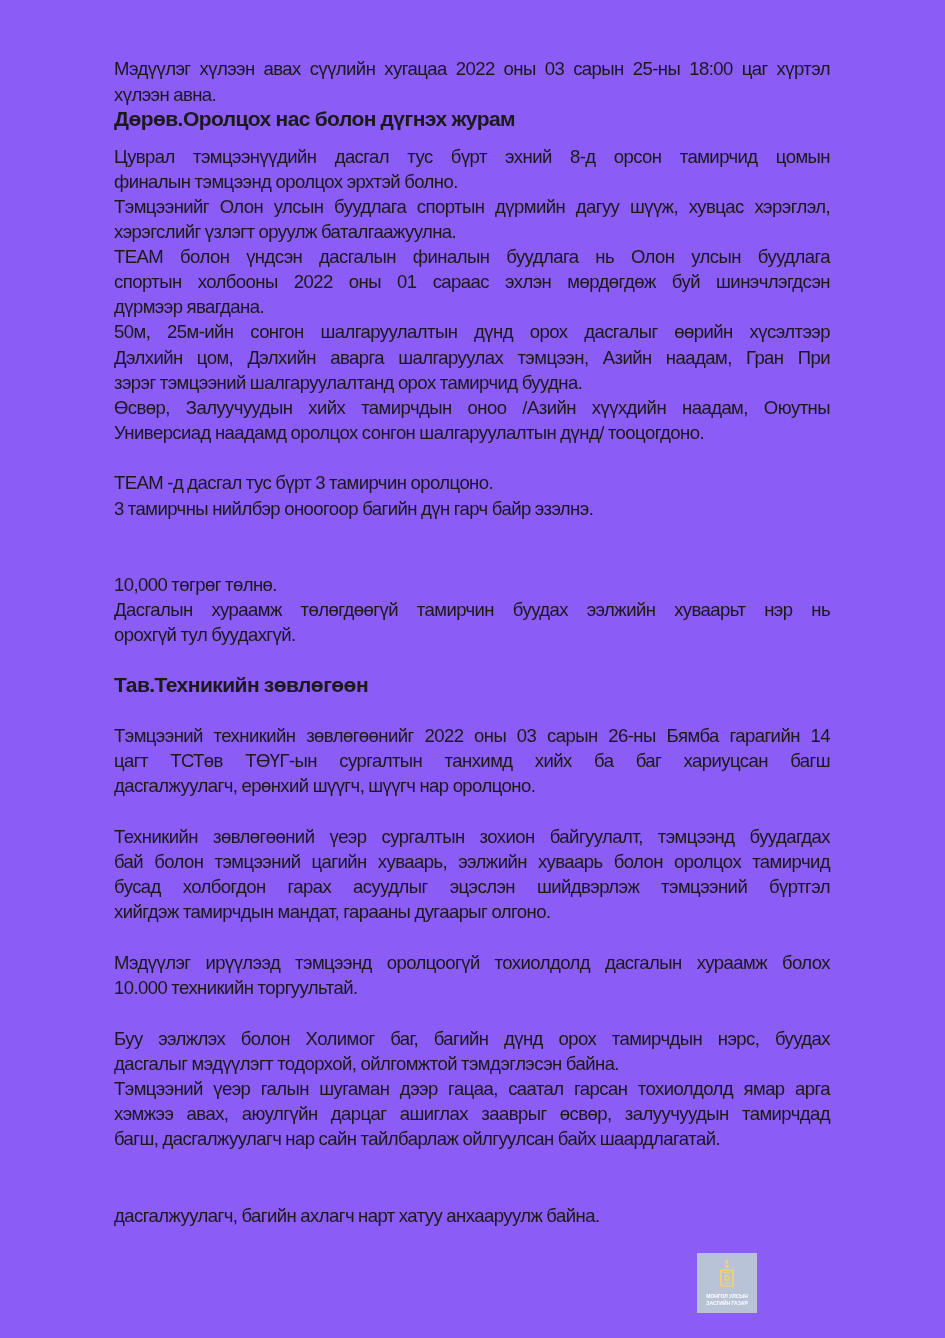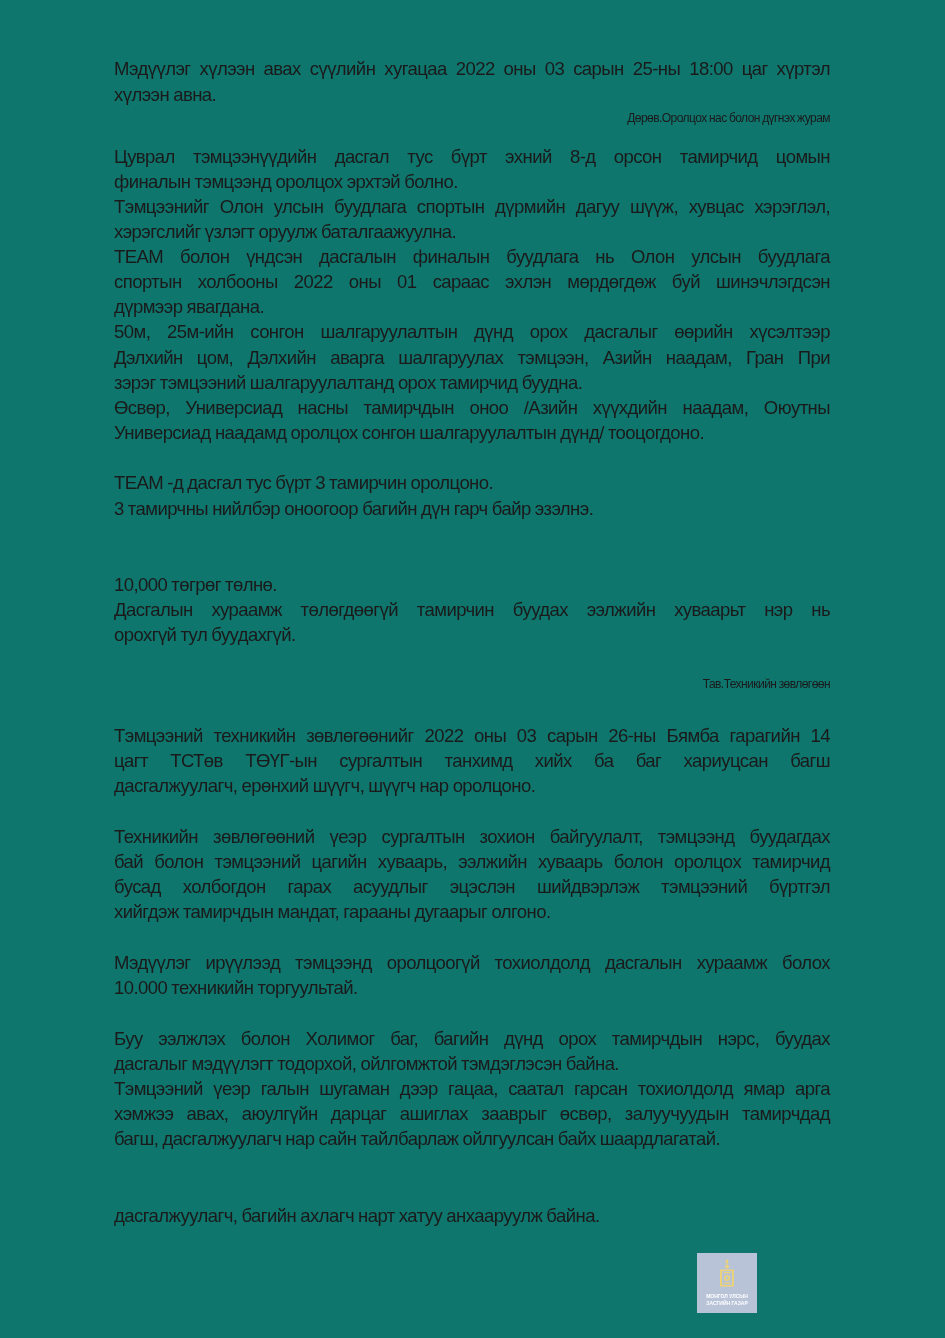--- a/index.html
+++ b/index.html
@@ -1,25 +1,25 @@
 <!DOCTYPE html>
 <html><head>
 <meta charset="utf-8">
 <style>
   html, body { margin: 0; padding: 0; background: #ffffff; }
   body { width: 945px; height: 1338px; position: relative; overflow: hidden;
          font-family: "Liberation Sans", sans-serif; color: #1a1a1a; }
-  .page { position: absolute; left: 0; top: 0; width: 945px; height: 1338px; background: #0f766e; }
+  .page { position: absolute; left: 0; top: 0; width: 945px; height: 1338px; background: #8b5cf6; }
   .line { position: absolute; left: 114px; width: 716px; height: 25px; line-height: 25px;
           font-size: 18.5px; white-space: nowrap; }
   .line .inner { display: inline-block; transform-origin: left center; }
   .just { text-align: justify; text-align-last: justify; white-space: normal; }
   .just .inner { display: block; width: 100%; }
-  .heading { position: absolute; left: 114px; width: 716px; text-align: right; font-weight: normal;
-             font-size: 12px; height: 25px; line-height: 25px; }
+  .heading { position: absolute; left: 114px; width: 716px; text-align: left; font-weight: bold;
+             font-size: 21px; height: 25px; line-height: 25px; }
   .bold { font-weight: normal; }
   .cond { letter-spacing: -0.55px; word-spacing: -0.5px; }
   .logo { position: absolute; left: 697px; top: 1253px; width: 60px; height: 60px;
           background: #b9c3d8; }
   .logo .sym { position: absolute; left: 22px; top: 6px; width: 16px; height: 30px; }
   .logo .txt { position: absolute; left: 2px; width: 56px; text-align: center; color: #ffffff;
                font-size: 5px; line-height: 6px; font-weight: bold; letter-spacing: 0; }
 </style>
 </head>
 <body>
@@ -49,21 +49,21 @@
     </div>
   <div class="line cond" style="top:294px"><span class="inner">дүрмээр явагдана.</span></div>
   <div class="line just cond" style="top:319px">
       <span class="inner">50м, 25м-ийн сонгон шалгаруулалтын дүнд орох дасгалыг өөрийн хүсэлтээр</span>
     </div>
   <div class="line just cond" style="top:345px">
       <span class="inner">Дэлхийн цом, Дэлхийн аварга шалгаруулах тэмцээн, Азийн наадам, Гран При</span>
     </div>
   <div class="line cond" style="top:370px"><span class="inner">зэрэг тэмцээний  шалгаруулалтанд орох тамирчид буудна.</span></div>
   <div class="line just cond" style="top:395px">
-      <span class="inner">Өсвөр, Универсиад насны тамирчдын  оноо /Азийн хүүхдийн наадам, Оюутны</span>
+      <span class="inner">Өсвөр, Залуучуудын хийх тамирчдын  оноо /Азийн хүүхдийн наадам, Оюутны</span>
     </div>
   <div class="line cond" style="top:420px"><span class="inner">Универсиад  наадамд оролцох сонгон шалгаруулалтын дүнд/ тооцогдоно.</span></div>
 
   <div class="line cond" style="top:470px"><span class="inner"><span class="bold">TEAM</span><span> -д дасгал тус бүрт 3 тамирчин оролцоно.</span></span></div>
   <div class="line cond" style="top:496px"><span class="inner">3 тамирчны нийлбэр оноогоор багийн дүн гарч байр эзэлнэ.</span></div>
 
   <div class="line cond" style="top:572px"><span class="inner">10,000 төгрөг төлнө.</span></div>
   <div class="line just cond" style="top:597px">
       <span class="inner">Дасгалын хураамж төлөгдөөгүй тамирчин буудах ээлжийн хуваарьт нэр нь</span>
     </div>

